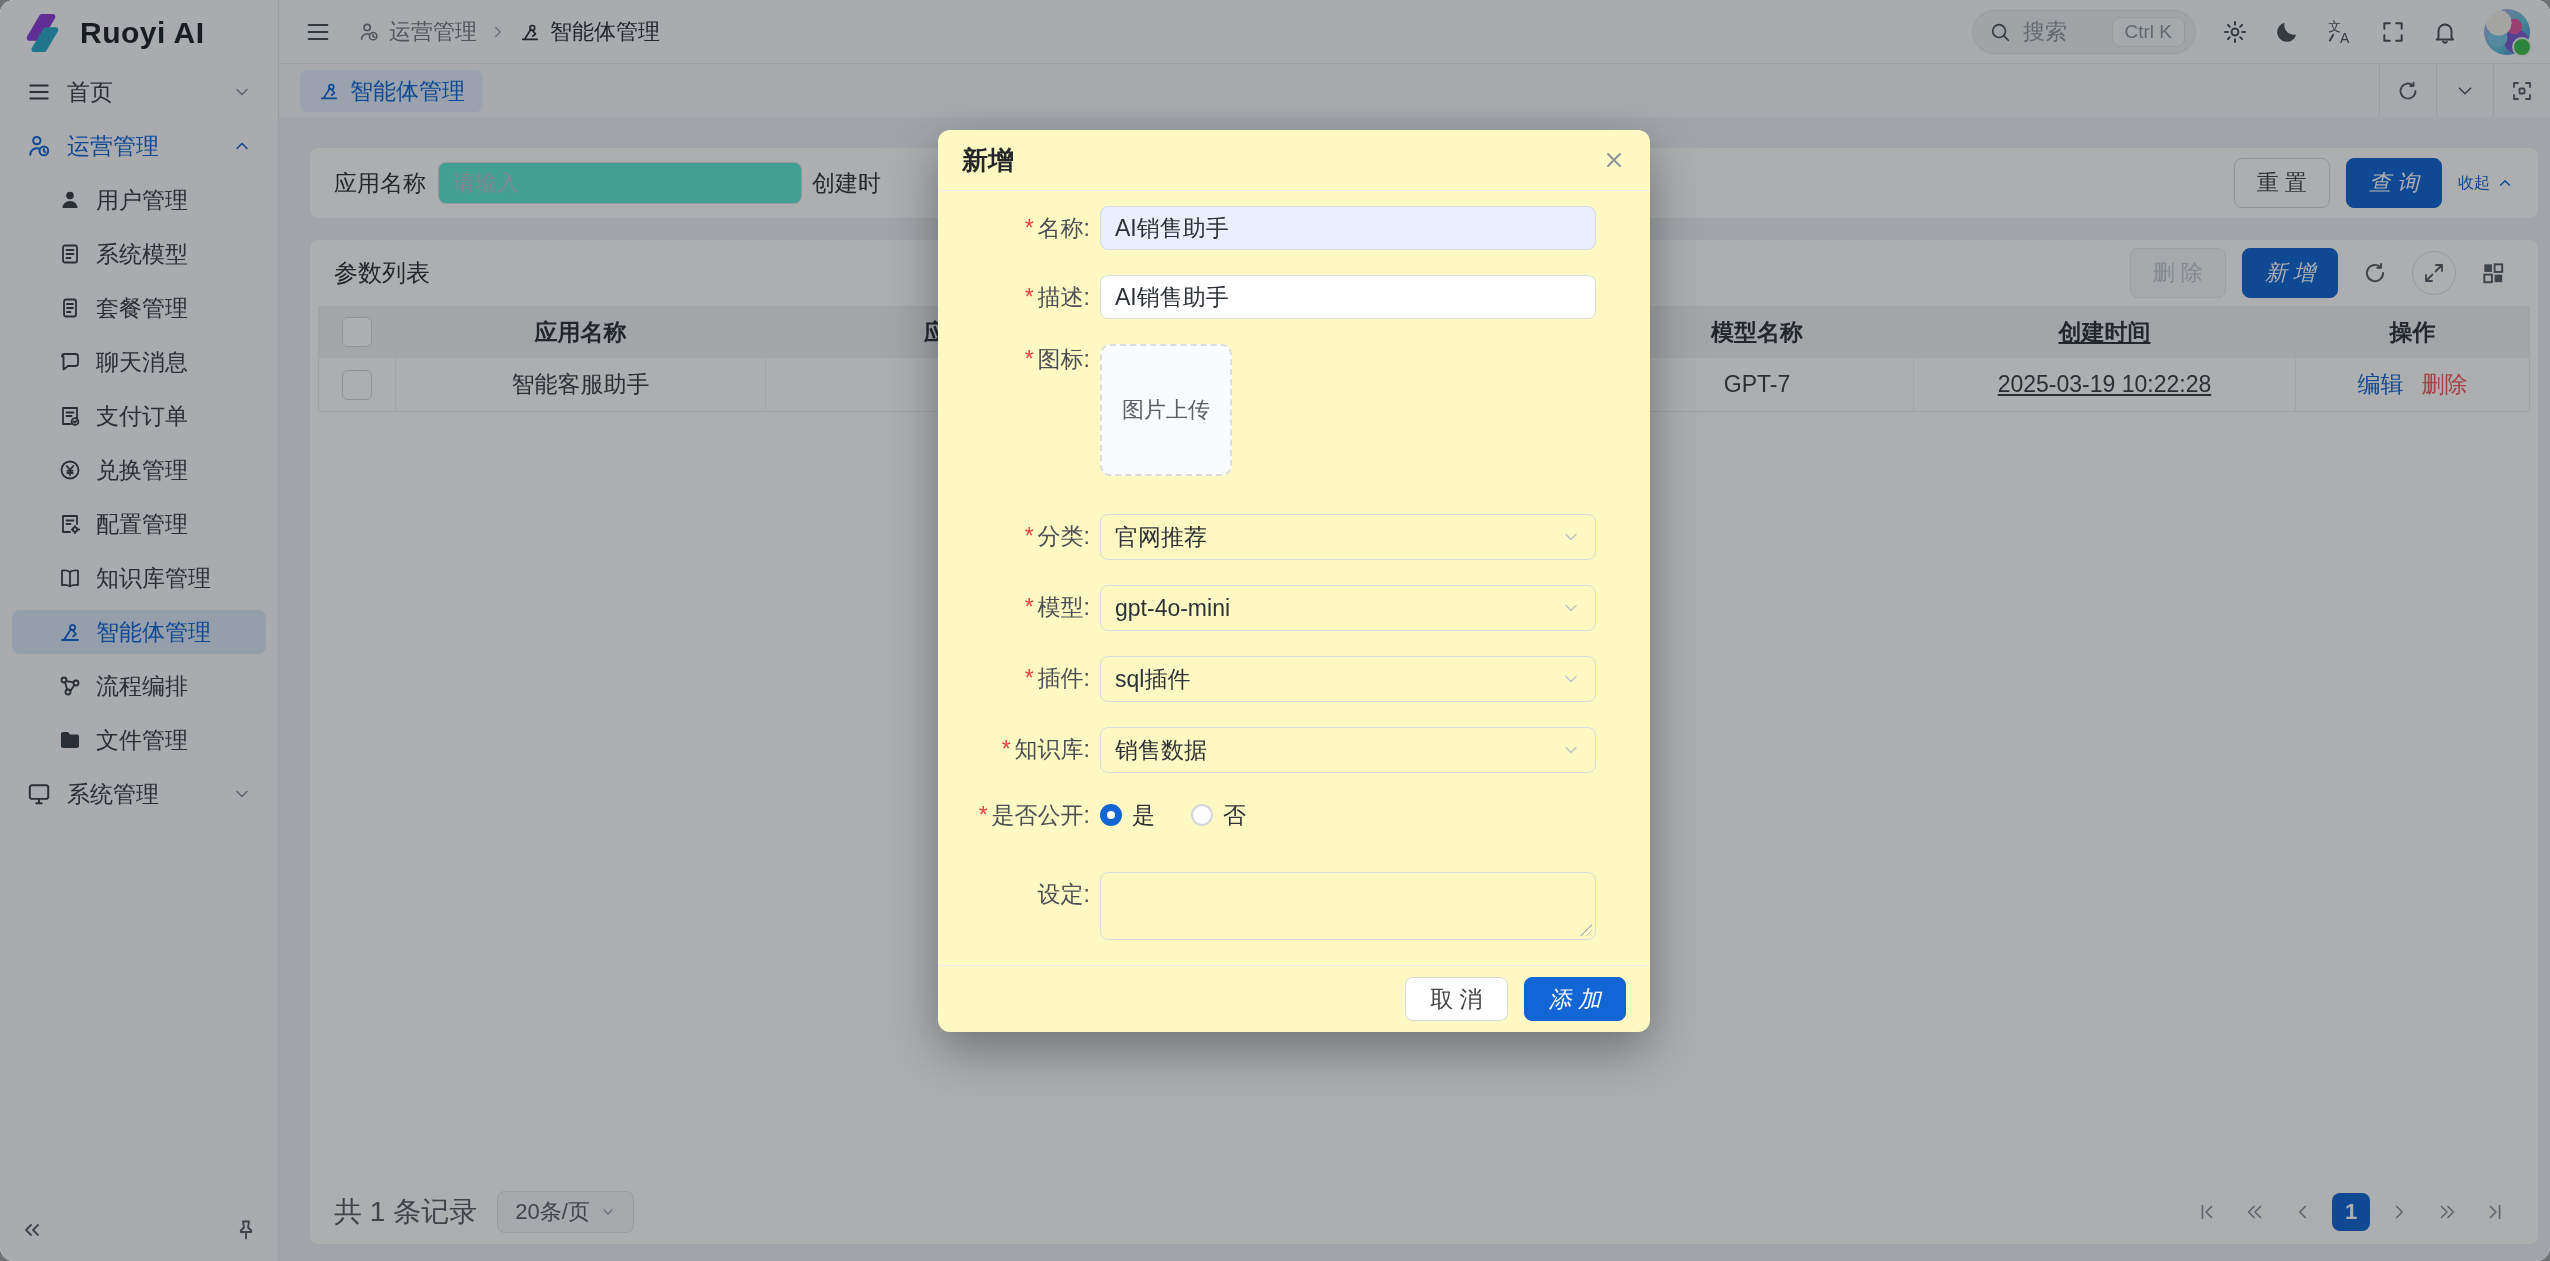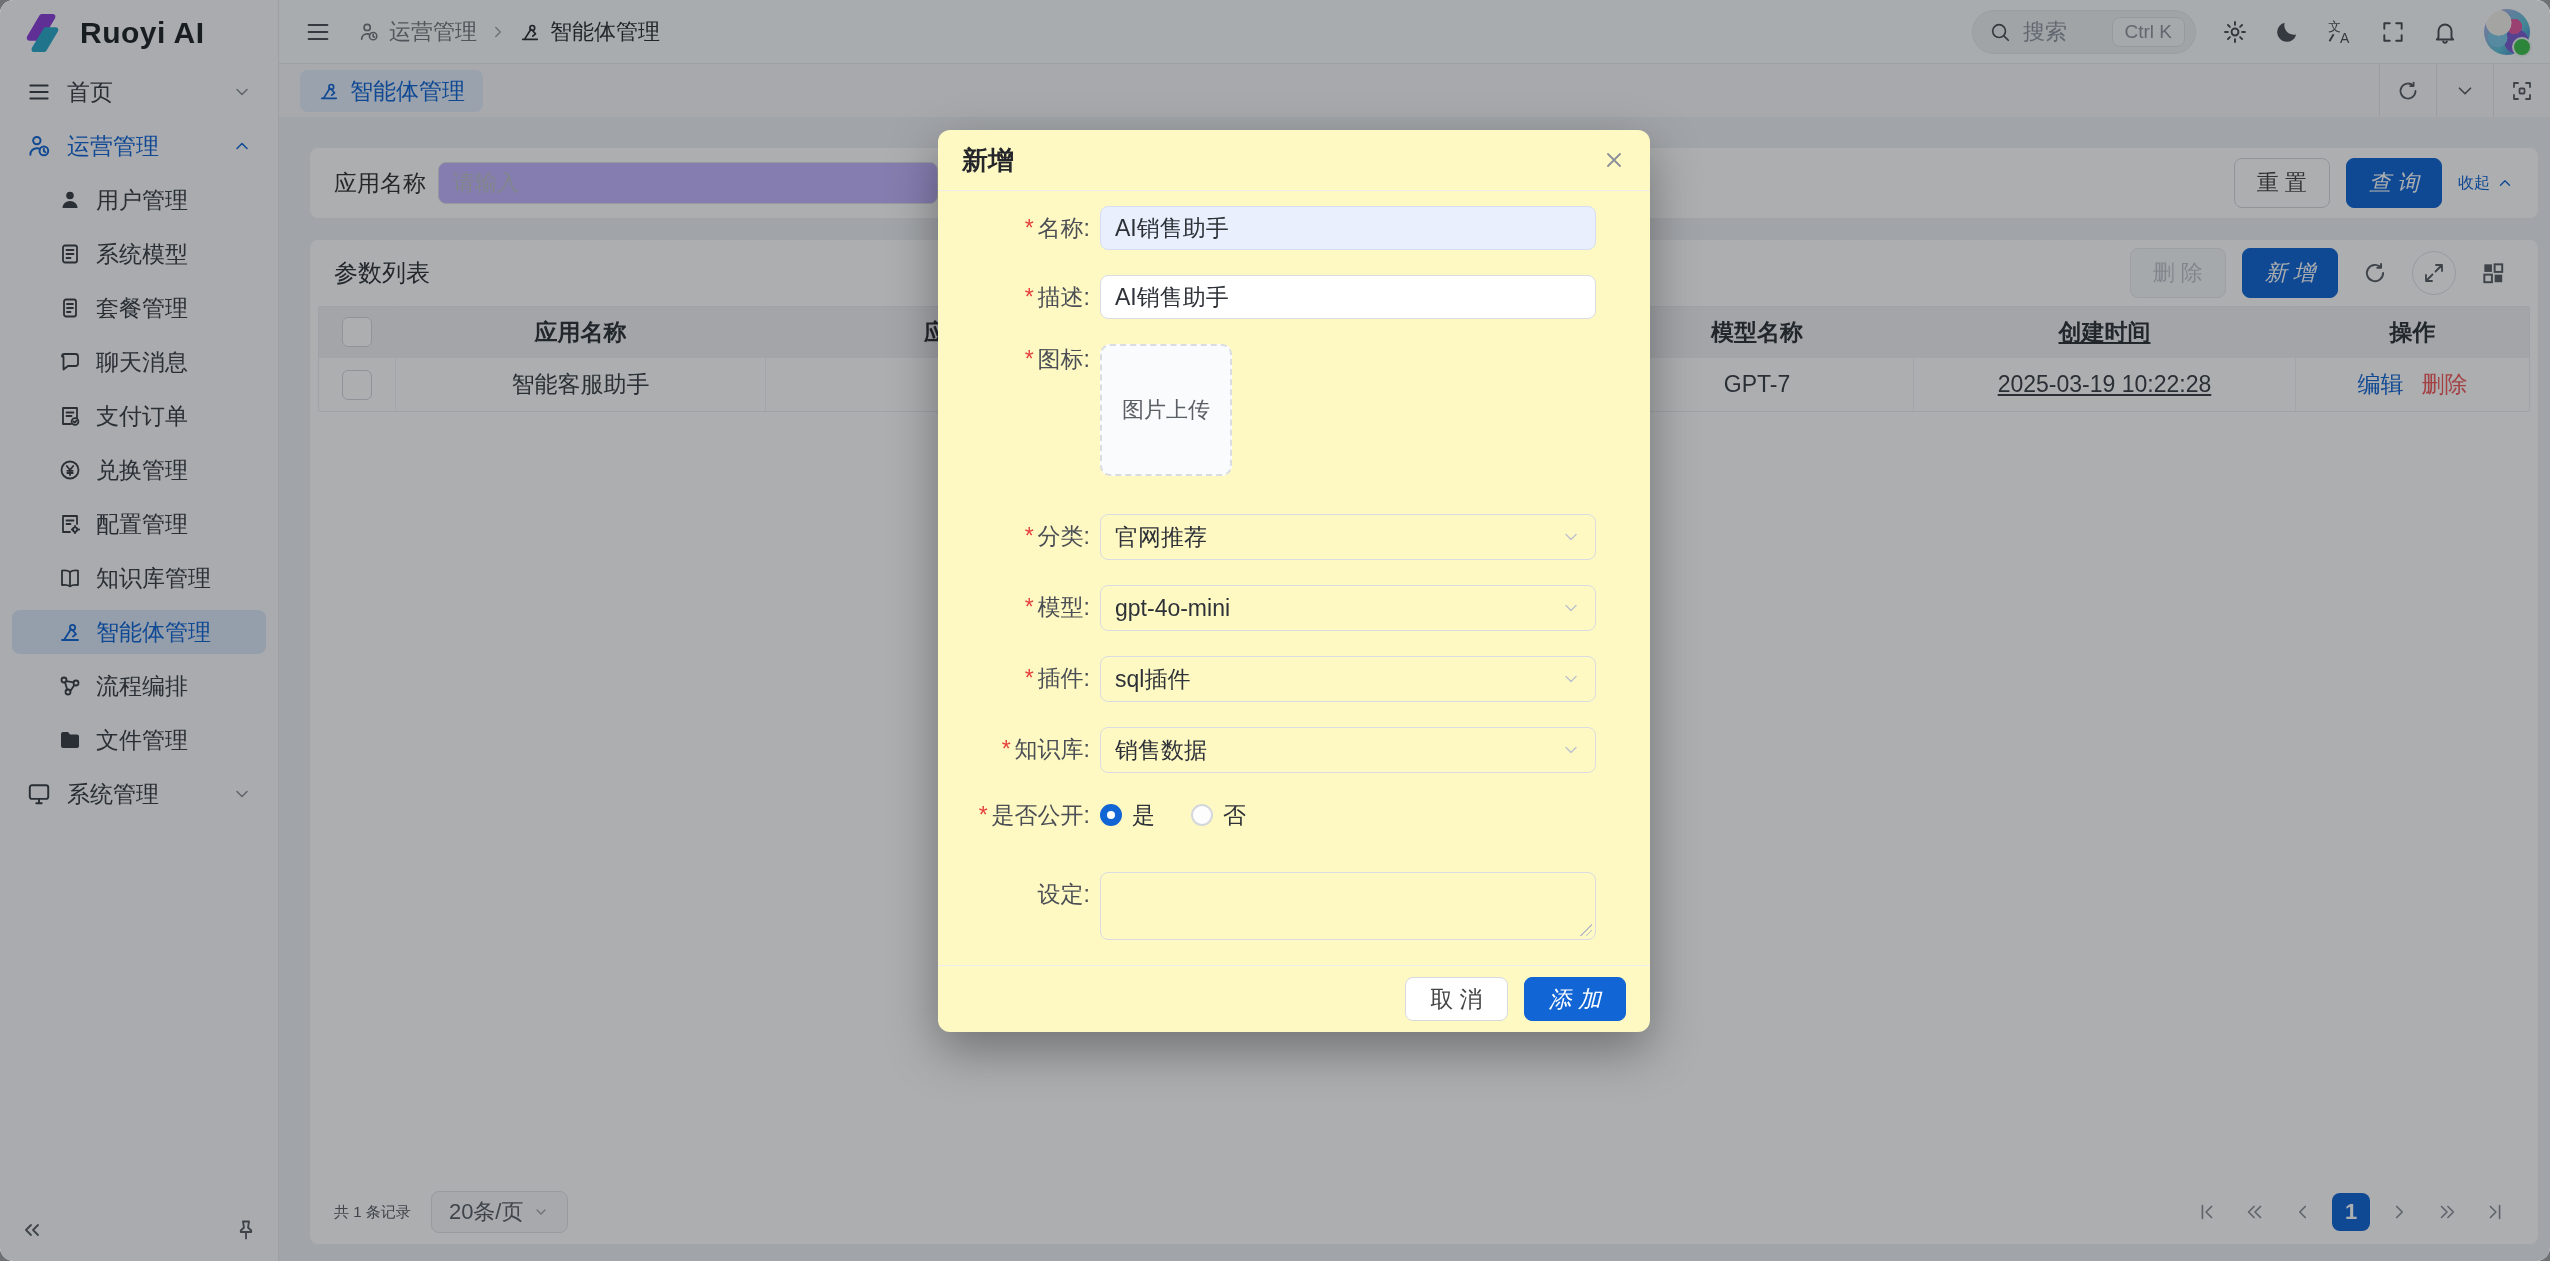--- a/index.html
+++ b/index.html
@@ -49,21 +49,21 @@
        background:#e2edfb;color:#1265d4;font-size:23px;cursor:pointer;}
   .tabbar-tools{margin-left:auto;display:flex;height:100%;align-items:stretch;}
   .tabbar-tools .tool{width:56px;display:flex;align-items:center;justify-content:center;color:#585d63;border-left:1px solid #e4e6e9;cursor:pointer;}
 
   .content{position:absolute;top:117px;left:0;right:0;bottom:0;background:#eef0f3;}
 
   
   .filter-card{position:absolute;top:31px;left:32px;right:12px;height:70px;background:#fff;border-radius:8px;
                display:flex;align-items:center;padding:0 24px;}
   .f-label{font-size:23px;color:#333;white-space:nowrap;}
-  .f-input{margin-left:12px;width:500px;height:42px;border:1px solid #dcdfe3;border-radius:8px;background:#c4b5fd;
+  .f-input{margin-left:12px;width:364px;height:42px;border:1px solid #dcdfe3;border-radius:8px;background:#5eead4;
            font-size:22px;color:#333;padding:0 14px;box-sizing:border-box;outline:none;font-family:inherit;}
   .f-input::placeholder{color:#bfc4cb;}
   .f-label2{margin-left:10px;}
   .filter-actions{margin-left:auto;display:flex;align-items:center;gap:16px;}
   .btn{height:50px;padding:0 22px;border-radius:8px;font-size:22px;display:inline-flex;align-items:center;justify-content:center;
        cursor:pointer;box-sizing:border-box;white-space:nowrap;}
   .btn-plain{background:#fff;border:1px solid #d6d9dd;color:#444;}
   .btn-primary{background:#1265d4;border:1px solid #1265d4;color:#fff;font-style:italic;}
   .btn-disabled{background:#f6f7f9;border:1px solid #e8e9ec;color:#c0c4cc;cursor:default;}
   .link-blue{color:#1265d4;font-size:16px;display:inline-flex;align-items:center;gap:6px;cursor:pointer;}
@@ -82,21 +82,21 @@
   .thead .tr{background:#f1f2f5;}
   .th{height:50px;font-weight:bold;color:#2e3238;}
   .td{height:54px;color:#3a3f45;border-top:1px solid #f0f1f4;}
   .c1{width:77px;}.c2{width:370px;}.c3{width:340px;}.c4{width:495px;}.c5{width:313px;}.c6{width:382px;text-decoration:underline;}.c7{flex:1;}
   .checkbox{width:28px;height:28px;border:1px solid #d4d7dc;border-radius:6px;background:#fff;cursor:pointer;}
   .op-link{cursor:pointer;font-size:23px;}
   .op-edit{color:#1265d4;margin-right:18px;}
   .op-del{color:#f25a5a;}
 
   .pager{position:absolute;left:0;right:0;bottom:0;height:64px;display:flex;align-items:center;padding:0 24px;}
-  .pager-total{font-size:15px;color:#5a5f66;}
+  .pager-total{font-size:28px;color:#5a5f66;}
   .page-size{margin-left:20px;height:40px;min-width:135px;border:1px solid #e1e4e8;background:#f7f8fa;border-radius:8px;
              display:flex;align-items:center;justify-content:center;gap:10px;font-size:22px;color:#5a5f66;cursor:pointer;}
   .pager-nav{margin-left:auto;display:flex;align-items:center;gap:10px;color:#8a8f98;}
   .pg{width:38px;height:38px;display:flex;align-items:center;justify-content:center;cursor:pointer;}
   .pg-current{background:#1265d4;color:#fff;border-radius:8px;font-size:22px;font-weight:bold;}
 
   
   .mask{position:absolute;inset:0;background:rgba(13,17,23,0.34);z-index:40;}
   .modal{position:absolute;left:938px;top:130px;width:712px;height:902px;background:#fef9c3;border-radius:12px;z-index:50;
          box-shadow:0 18px 50px rgba(0,0,0,.35);}

